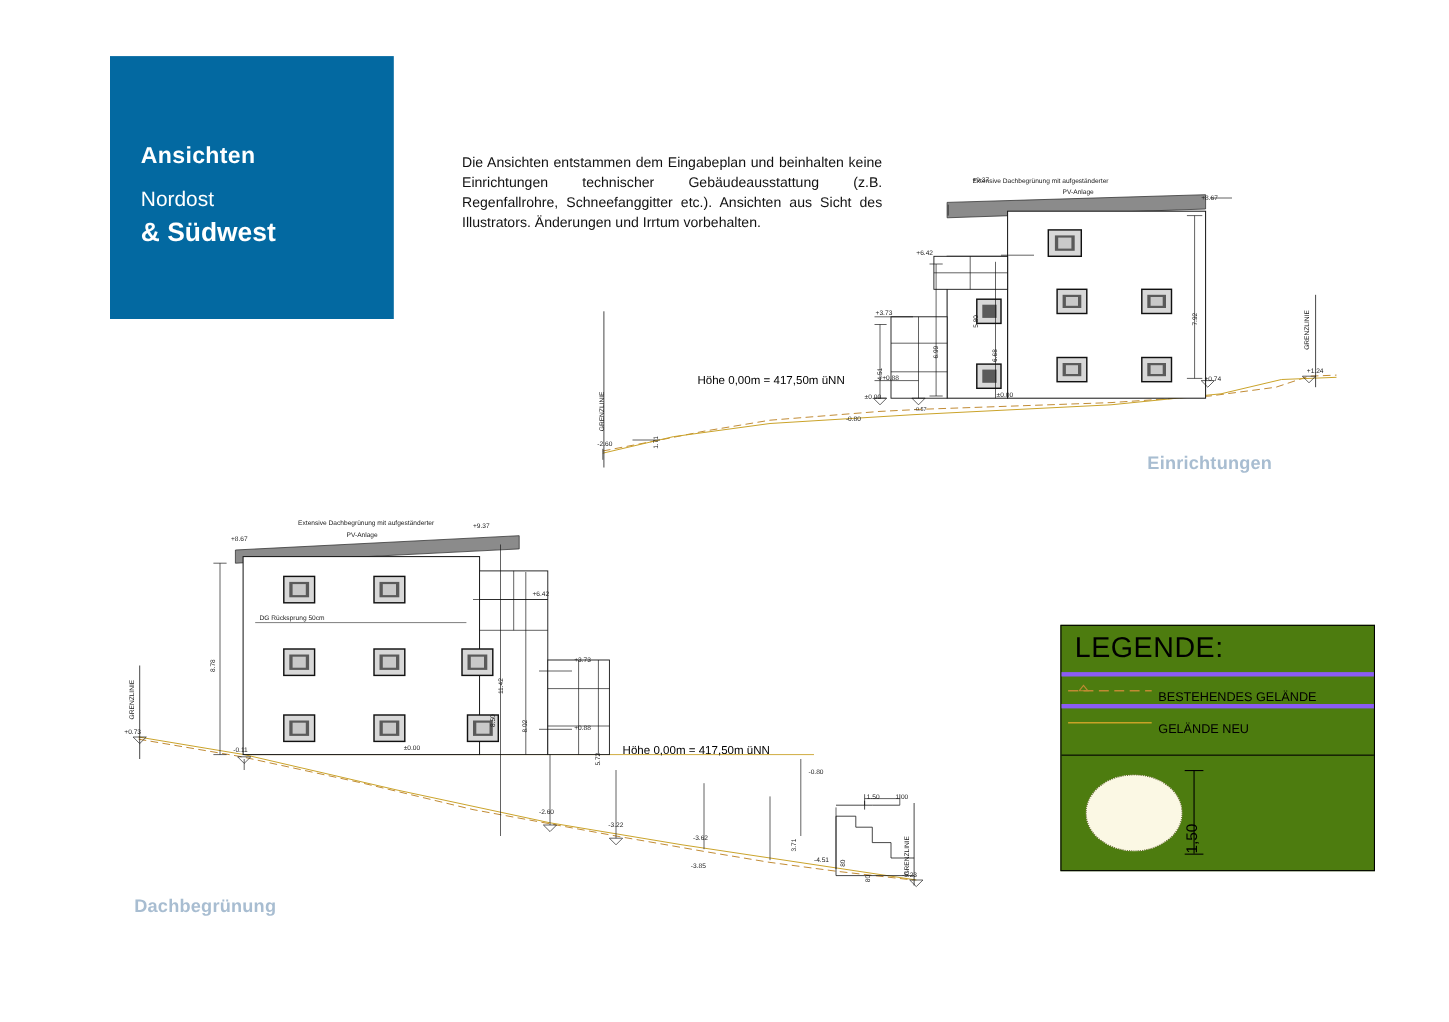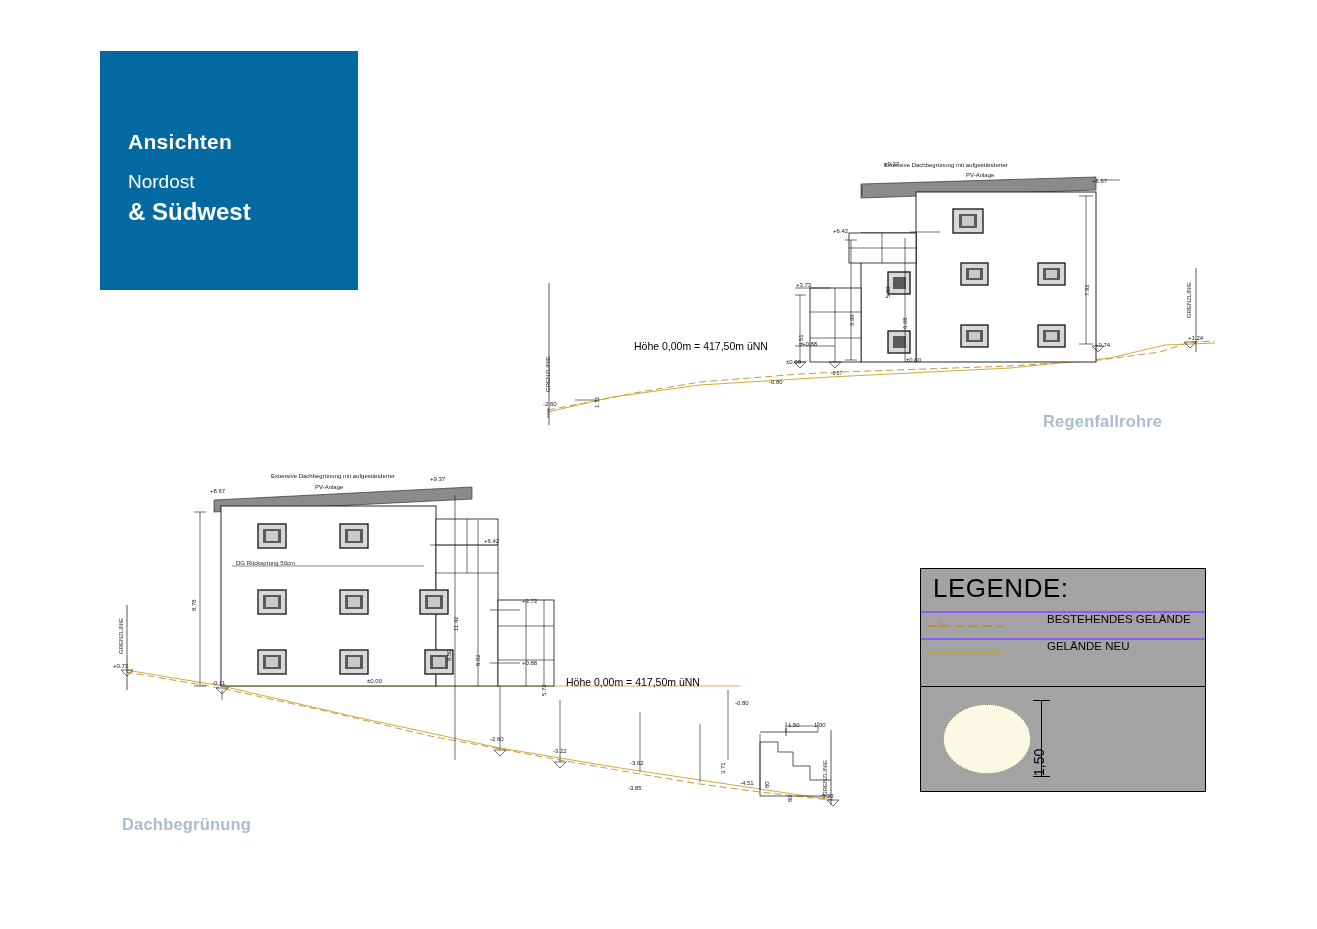--- a/index.html
+++ b/index.html
@@ -102,48 +102,47 @@
   .hoehe {
     position: absolute;
     font-size: 10.5px;
     color: #000;
     white-space: nowrap;
   }
 
   
   .legend-box {
     position: absolute;
-    left: 920px;
+    left: 964px;
     top: 568px;
     width: 284px;
     height: 222px;
     border: 1.5px solid #000;
-    background: #a3a3a3;
+    background: #4d7c0f;
   }
   .legend-title {
     position: absolute;
     left: 12px;
     top: 4px;
     font-size: 26px;
     letter-spacing: .5px;
     color: #000;
   }
   .legend-rows {
     position: absolute;
     left: 0;
     top: 42px;
     width: 100%;
   }
   .legend-row {
     position: relative;
     height: 25px;
-    border-top: 2px solid #8b5cf6;
+    border-top: 4px solid #8b5cf6;
     display: flex;
-    align-items: flex-start;
-    gap: 38px;
+    align-items: flex-end;
   }
   .legend-swatch {
     width: 88px;
     min-width: 88px;
     height: 25px;
     position: relative;
   }
   .legend-label {
     font-size: 11.5px;
     color: #000;
@@ -205,20 +204,21 @@
 <body>
 
 <div class="page">
 
   <div class="title-block">
     <div class="title-main">Ansichten</div>
     <div class="title-sub1">Nordost</div>
     <div class="title-sub2">&amp; Südwest</div>
   </div>
 
+  <div class="intro">Die Ansichten entstammen dem Eingabeplan und beinhalten keine Einrichtungen technischer Gebäudeausstattung (z.B. Regenfallrohre, Schneefanggitter etc.). Ansichten aus Sicht des Illustrators. Änderungen und Irrtum vorbehalten.</div>
 
   <svg class="draw" width="1317" height="929">
 
     <polyline points="548,410 600,400 640,392 700,382 800,374 840,372 1010,366 1100,360 1160,352 1190,342 1215,341" fill="none" stroke="#c08a33" stroke-width="0.9" stroke-dasharray="7,4"></polyline>
 
     <polyline points="548,412 612,397 700,385 830,377 1010,368 1110,358 1165,345 1215,343" fill="none" stroke="#c9a227" stroke-width="0.9"></polyline>
 
     <line x1="549" y1="283" x2="549" y2="425" stroke="#111" stroke-width="0.7"></line>
     <line x1="1196" y1="268" x2="1196" y2="352" stroke="#111" stroke-width="0.7"></line>
 
@@ -339,21 +339,21 @@
   <div class="lbl" style="left:543px; top:401px;">-2.60</div>
   <div class="lbl-sm" style="left:831px; top:370px;">-0.57</div>
 
   <div class="lbl-rot" style="left:1090px; top:290px;">7.92</div>
   <div class="lbl-rot" style="left:855px; top:320px;">6.99</div>
   <div class="lbl-rot" style="left:908px; top:323px;">6.68</div>
   <div class="lbl-rot" style="left:804px; top:340px;">4.51</div>
   <div class="lbl-rot" style="left:600px; top:402px;">1.71</div>
   <div class="lbl-rot" style="left:891px; top:292px;">5.80</div>
 
-  <div class="view-caption" id="cap-ne">Regenfallrohre</div>
+  <div class="view-caption" id="cap-ne">Einrichtungen</div>
 
   <svg class="draw" width="1317" height="929">
 
     <polyline points="126,672 220,688 330,712 430,736 560,760 640,774 700,784 760,792 830,800" fill="none" stroke="#c08a33" stroke-width="0.9" stroke-dasharray="7,4"></polyline>
 
     <polyline points="126,670 222,686 360,718 500,748 620,768 740,786 800,795 833,800" fill="none" stroke="#c9a227" stroke-width="0.9"></polyline>
 
     <line x1="222" y1="686" x2="740" y2="686" stroke="#c9a227" stroke-width="0.8"></line>
 
     <line x1="127" y1="605" x2="127" y2="690" stroke="#111" stroke-width="0.7"></line>

